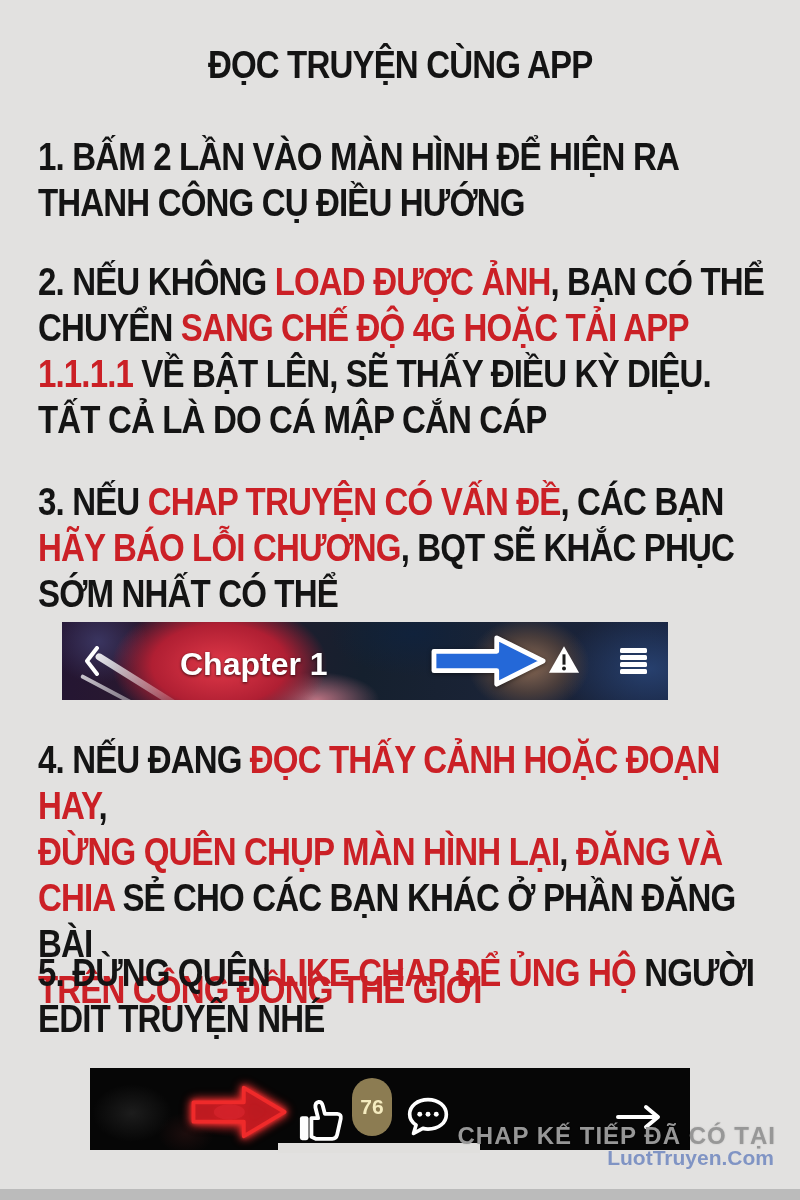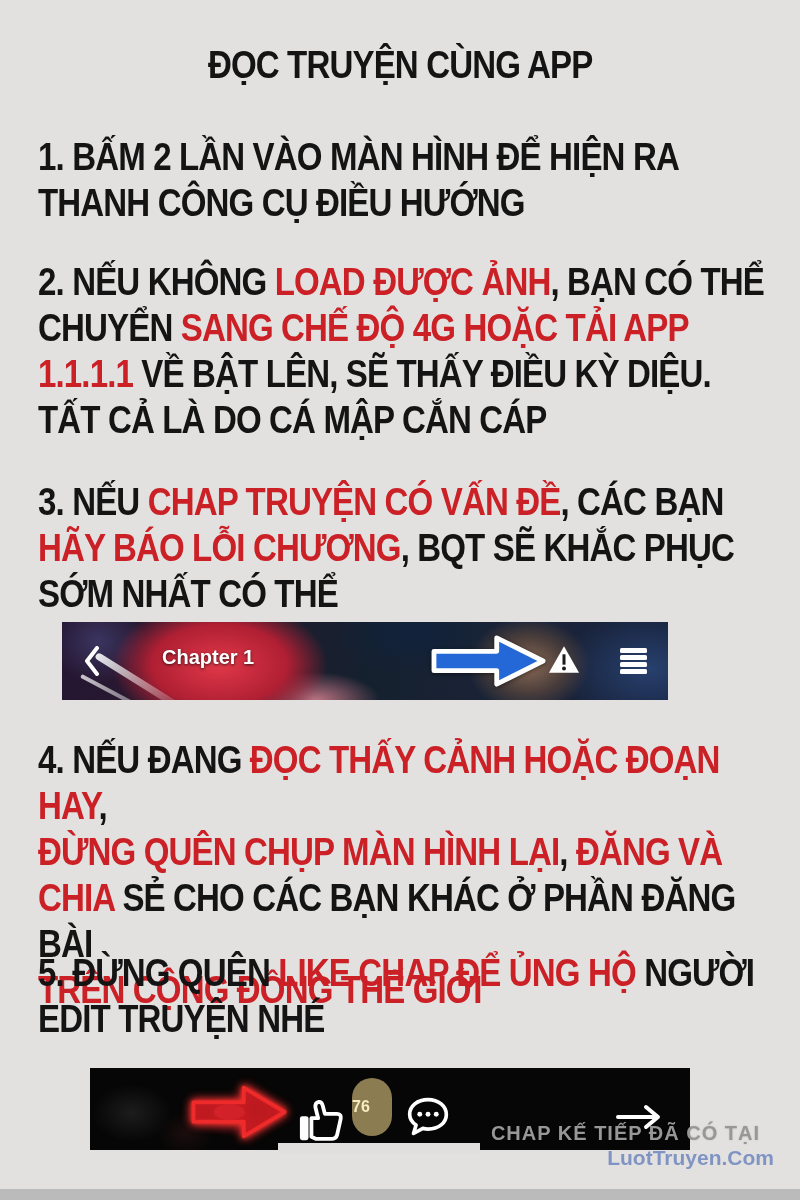--- a/index.html
+++ b/index.html
@@ -46,22 +46,22 @@
     background:linear-gradient(90deg,rgba(255,255,255,.9),rgba(255,255,255,0));
     transform:rotate(32deg);transform-origin:0 0;border-radius:4px;
   }
   .chapter-bar::after{
     content:"";position:absolute;left:20px;top:52px;width:120px;height:4px;
     background:linear-gradient(90deg,rgba(255,255,255,.75),rgba(255,220,230,0));
     transform:rotate(28deg);transform-origin:0 0;border-radius:4px;
   }
   .back-chevron{position:absolute;left:22px;top:24px;width:16px;height:30px;z-index:3;}
   .chapter-title{
-    position:absolute;left:100px;top:24px;z-index:3;color:#fff;
-    font-size:20px;letter-spacing:0;font-weight:bold;
+    position:absolute;left:118px;top:24px;z-index:3;color:#fff;
+    font-size:32px;letter-spacing:0;font-weight:bold;
     text-shadow:0 1px 3px rgba(0,0,0,.7);
   }
   .blue-arrow{position:absolute;left:368px;top:11px;width:118px;height:56px;z-index:4;
     filter:drop-shadow(0 1px 2px rgba(0,0,0,.5));}
   .warn-tri{position:absolute;left:486px;top:23px;width:32px;height:29px;z-index:3;}
   .menu-icon{position:absolute;left:558px;top:26px;width:27px;height:26px;z-index:3;
     display:flex;flex-direction:column;justify-content:space-between;}
   .menu-icon span{display:block;height:5px;background:#fff;border-radius:1.5px;}
 
   
@@ -73,31 +73,31 @@
       radial-gradient(55px 40px at 7% 55%, rgba(70,70,70,.35), rgba(70,70,70,0) 72%),
       radial-gradient(40px 30px at 16% 80%, rgba(50,20,20,.5), rgba(50,20,20,0) 70%);
     overflow:visible;
   }
   .red-arrow{position:absolute;left:100px;top:14px;width:98px;height:60px;
     filter:drop-shadow(0 0 5px rgba(255,40,40,.95)) drop-shadow(0 0 2px rgba(255,60,60,.9));}
   .thumb-icon{position:absolute;left:208px;top:30px;width:46px;height:46px;}
   .like-badge{
     position:absolute;left:262px;top:10px;width:40px;height:58px;
     background:var(--badge-olive);border-radius:20px;
-    display:flex;align-items:center;
-    color:var(--badge-text);font-size:16px;letter-spacing:0;
+    display:flex;align-items:center;justify-content:center;
+    color:var(--badge-text);font-size:21px;letter-spacing:0;
   }
   .comment-icon{position:absolute;left:316px;top:28px;width:44px;height:42px;}
   .next-arrow{position:absolute;left:526px;top:36px;width:46px;height:26px;}
   .white-strip{position:absolute;left:188px;top:75px;width:202px;height:10px;background:#e0dfdd;}
 
   
   .wm-line1{
-    position:absolute;right:40px;top:1122px;color:var(--watermark-gray);
-    font-size:20px;letter-spacing:1px;z-index:5;text-shadow:0 0 2px rgba(0,0,0,.15);
+    position:absolute;right:24px;top:1122px;color:var(--watermark-gray);
+    font-size:24px;letter-spacing:1px;z-index:5;text-shadow:0 0 2px rgba(0,0,0,.15);
   }
   .wm-line2{
     position:absolute;right:26px;top:1146px;color:var(--watermark-blue);
     font-size:21px;letter-spacing:0;z-index:5;
   }
 </style>
 </head>
 <body>
 
 <div class="page">

